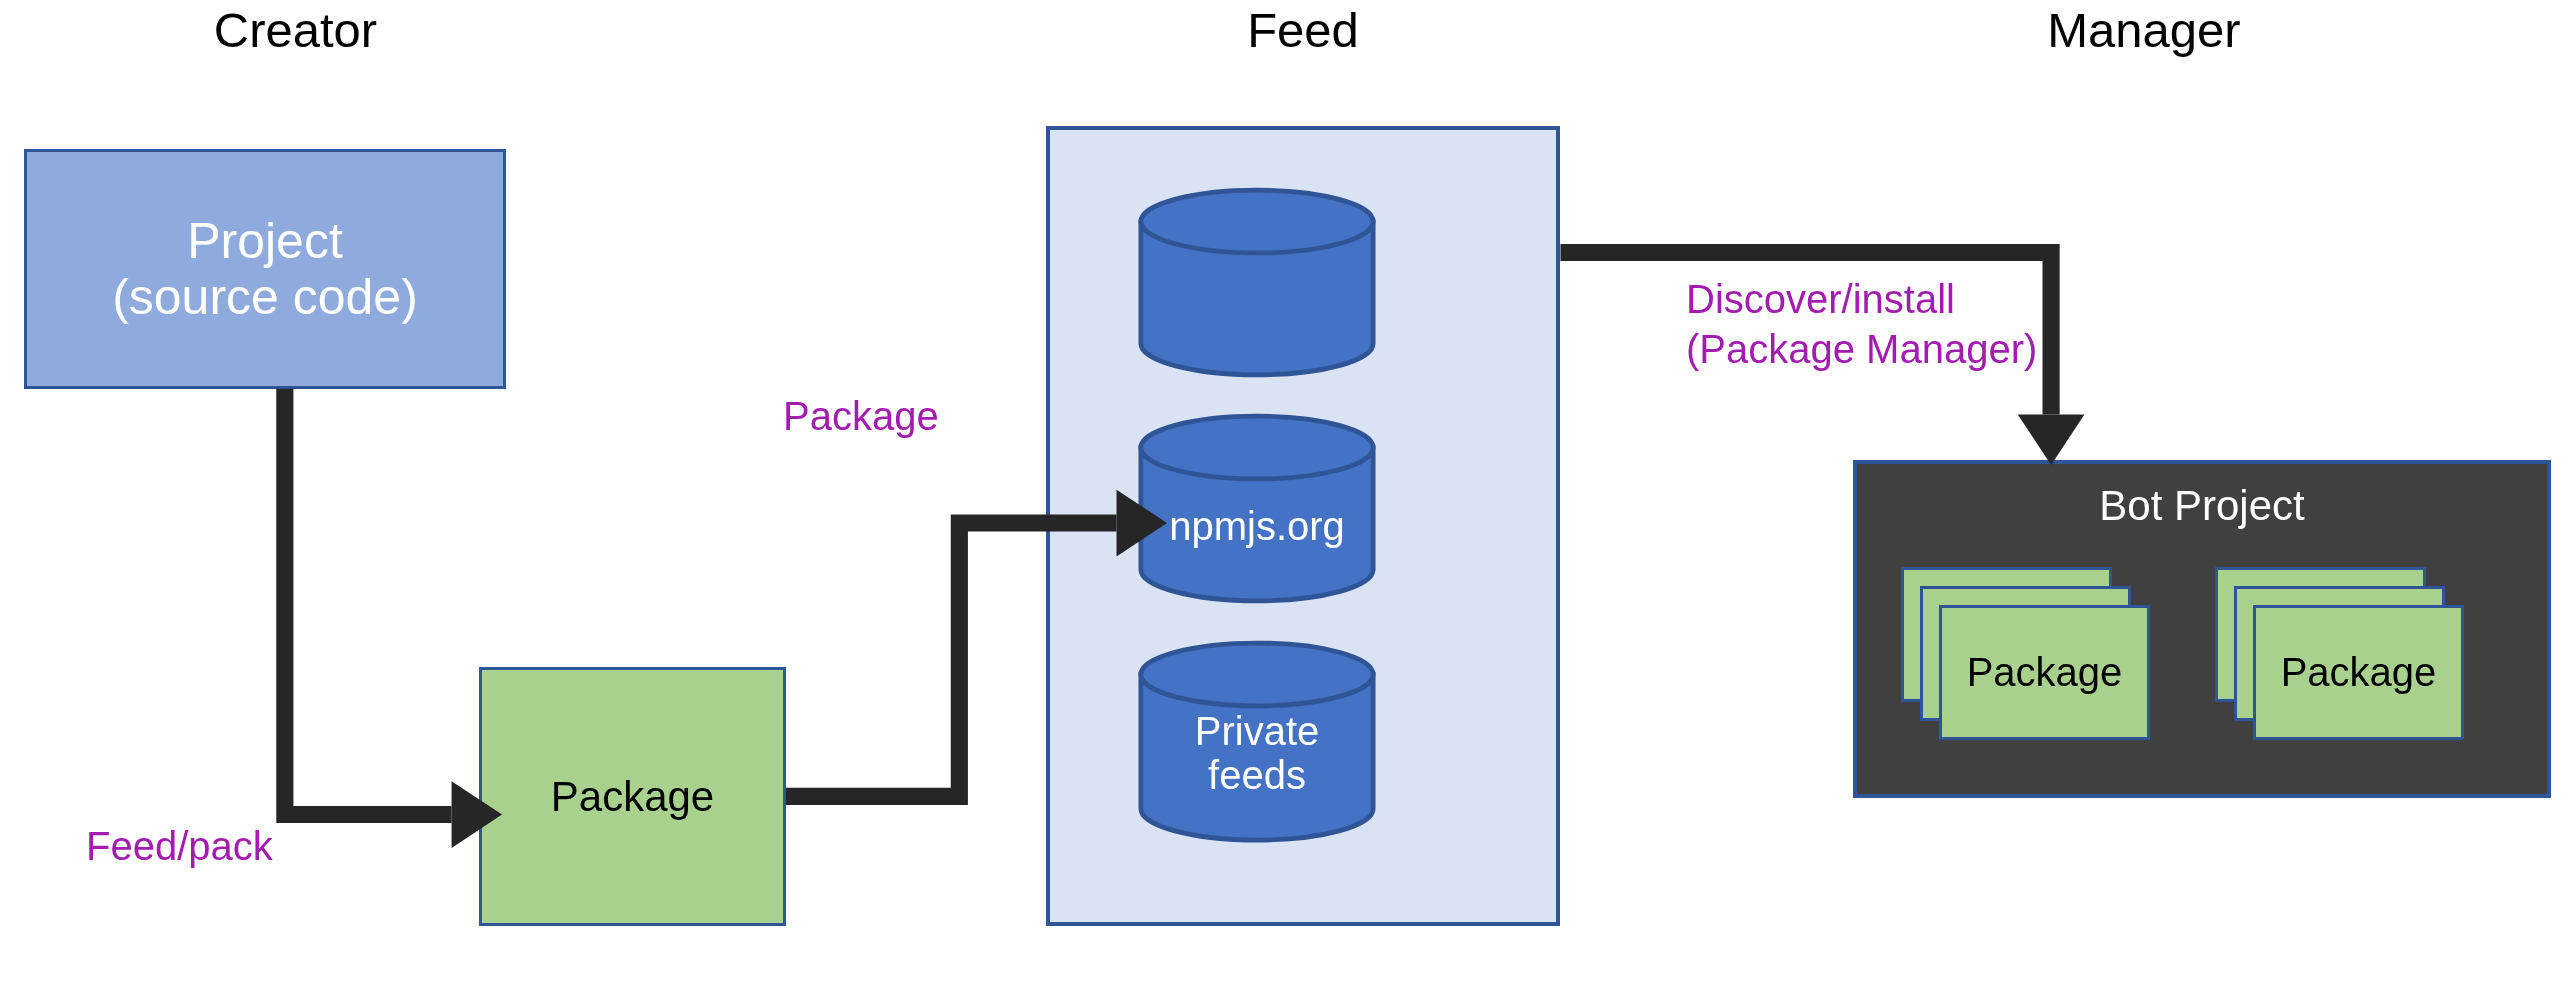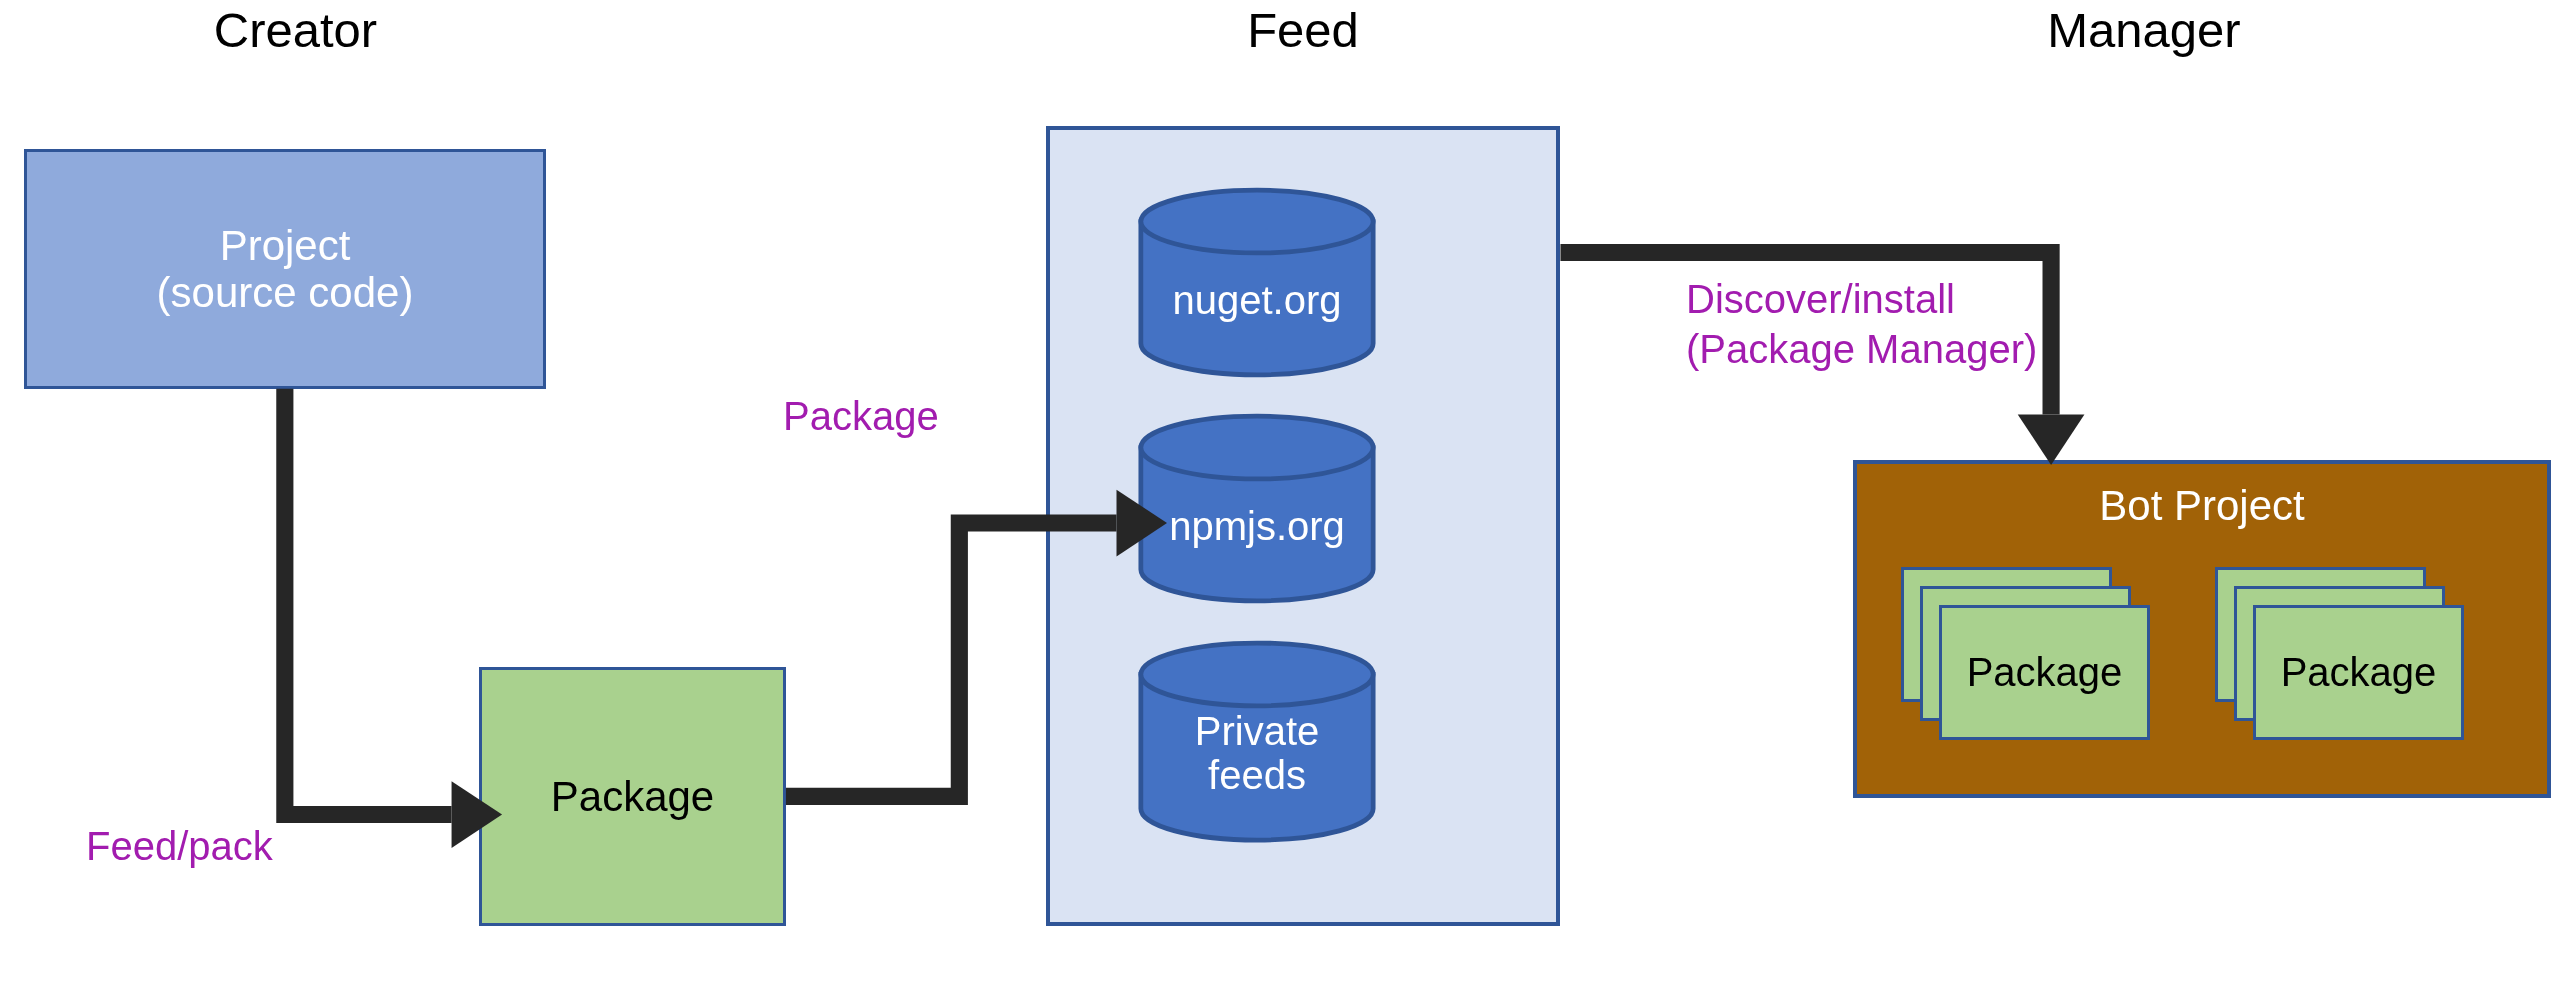--- a/index.html
+++ b/index.html
@@ -41,26 +41,26 @@
     align-items: center;
     justify-content: center;
     text-align: center;
     line-height: 1.12;
   }
 
   
   #box-project {
     left: 24px;
     top: 149px;
-    width: 522px;
+    width: 482px;
     height: 240px;
     background: #8FAADC;
     border: 3.8px solid #2F5597;
     color: #ffffff;
-    font-size: 42px;
+    font-size: 50px;
   }
 
   
   #box-package-creator {
     left: 479px;
     top: 667px;
     width: 307px;
     height: 259px;
     background: #A9D18E;
     border: 3.8px solid #2F5597;
@@ -77,21 +77,21 @@
     background: #DAE3F3;
     border: 4.8px solid #2F5597;
   }
 
   
   #box-botproject {
     left: 1853px;
     top: 460px;
     width: 698px;
     height: 338px;
-    background: #a16207;
+    background: #404040;
     border: 4.8px solid #2F5597;
     display: block;
   }
   #botproject-label {
     position: absolute;
     left: 0;
     top: 21px;
     width: 100%;
     text-align: center;
     color: #ffffff;
@@ -191,21 +191,20 @@
     <span>Package</span>
   </div>
 
   <div class="box" id="box-feed"></div>
 
   <div class="cylinder" id="cyl-nuget">
     <svg width="238" height="191" viewBox="0 0 250 200" aria-hidden="true">
       <path d="M3,36 L3,164 A122,33 0 0 0 247,164 L247,36 Z" fill="#4472C4" stroke="#2F5597" stroke-width="5"></path>
       <ellipse cx="125" cy="36" rx="122" ry="33" fill="#4472C4" stroke="#2F5597" stroke-width="5"></ellipse>
     </svg>
-    <div class="cyl-label">nuget.org</div>
   </div>
 
   <div class="cylinder" id="cyl-npm">
     <svg width="238" height="191" viewBox="0 0 250 200" aria-hidden="true">
       <path d="M3,36 L3,164 A122,33 0 0 0 247,164 L247,36 Z" fill="#4472C4" stroke="#2F5597" stroke-width="5"></path>
       <ellipse cx="125" cy="36" rx="122" ry="33" fill="#4472C4" stroke="#2F5597" stroke-width="5"></ellipse>
     </svg>
     <div class="cyl-label">npmjs.org</div>
   </div>
 

